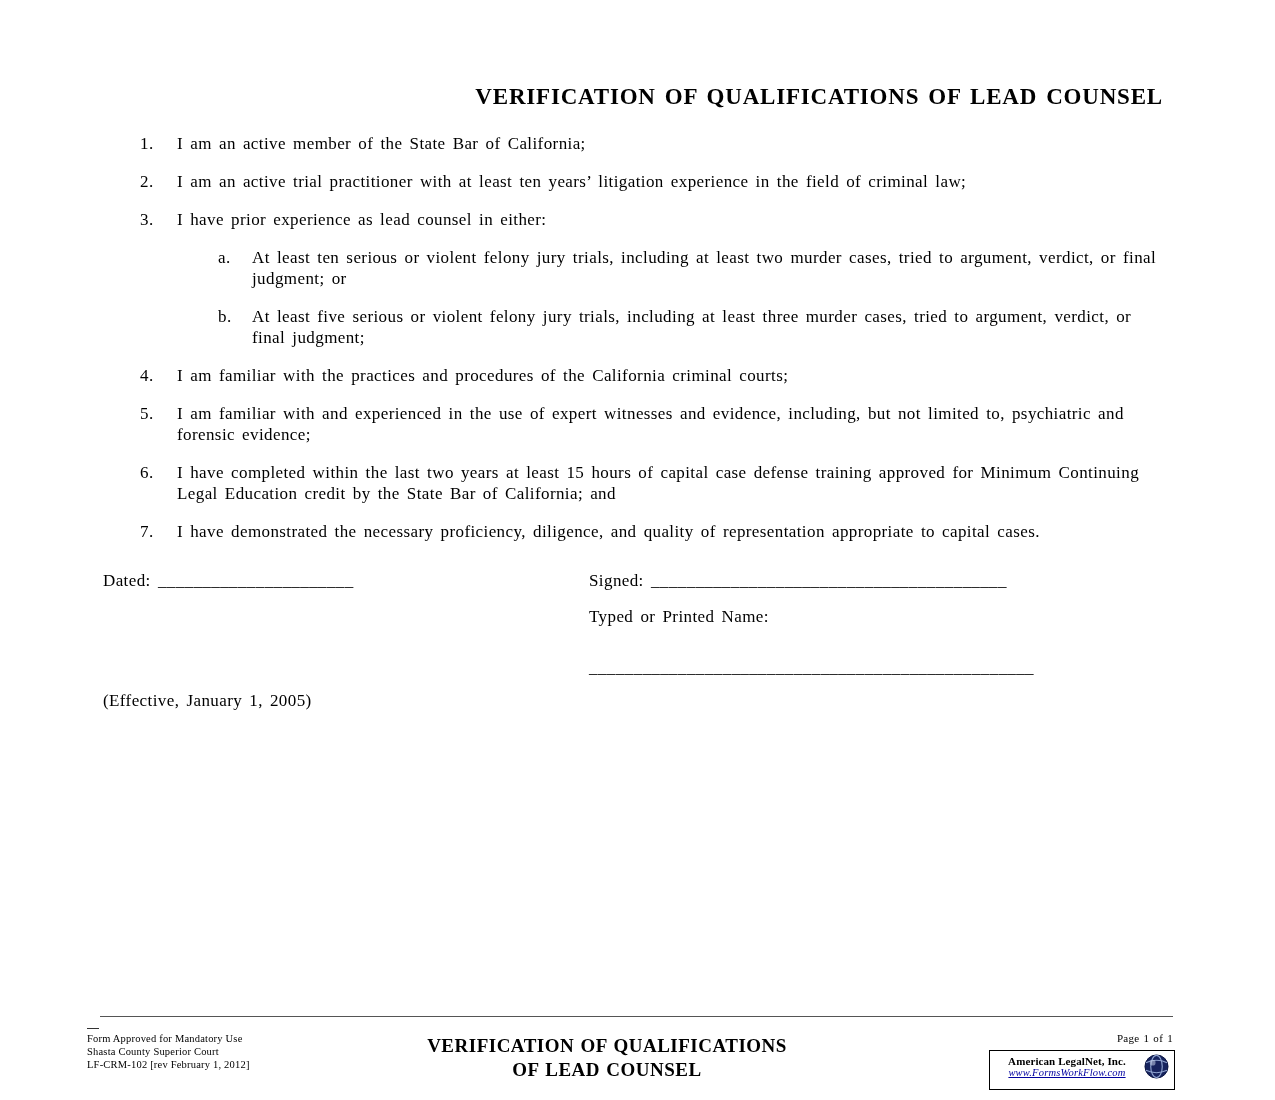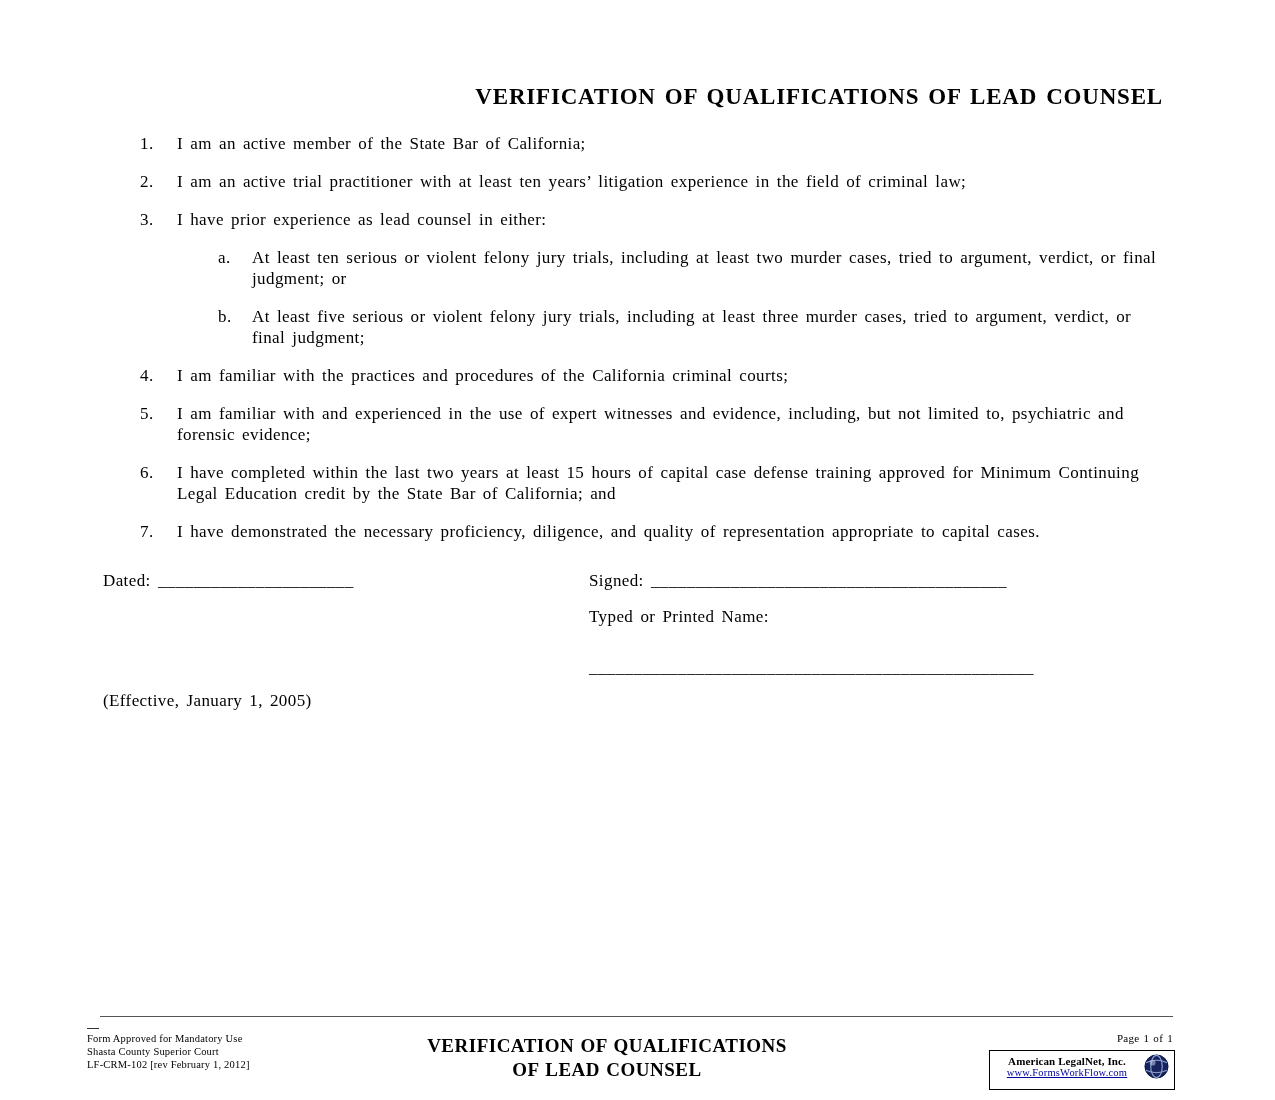--- a/index.html
+++ b/index.html
@@ -61,21 +61,21 @@
   .footer-right { flex:1; display:flex; flex-direction:column; align-items:flex-end; }
   .page-number { font-size:11px; letter-spacing:0.3px; word-spacing:1px; margin-bottom:6px; margin-right:2px; }
   .legalnet-box {
     border:1.5px solid #000; padding:3px 5px 10px 8px;
     display:flex; align-items:center; gap:8px; min-width:186px;
   }
   .legalnet-text { display:flex; flex-direction:column; align-items:center; flex:1; }
   .legalnet-name { font-size:11px; font-weight:bold; letter-spacing:0.1px; word-spacing:0; white-space:nowrap; }
   .legalnet-link {
     font-size:10.5px; color:#0000a0; text-decoration:underline;
-    letter-spacing:0.2px; word-spacing:0; white-space:nowrap; cursor:pointer;
+    letter-spacing:0.2px; word-spacing:0; white-space:nowrap; cursor:pointer;font-style:italic;
   }
   .globe { width:25px; height:25px; flex-shrink:0; }
 </style>
 </head>
 <body>
 
 <div class="page">
 
   <h1 class="title">VERIFICATION OF QUALIFICATIONS OF LEAD COUNSEL</h1>
 

